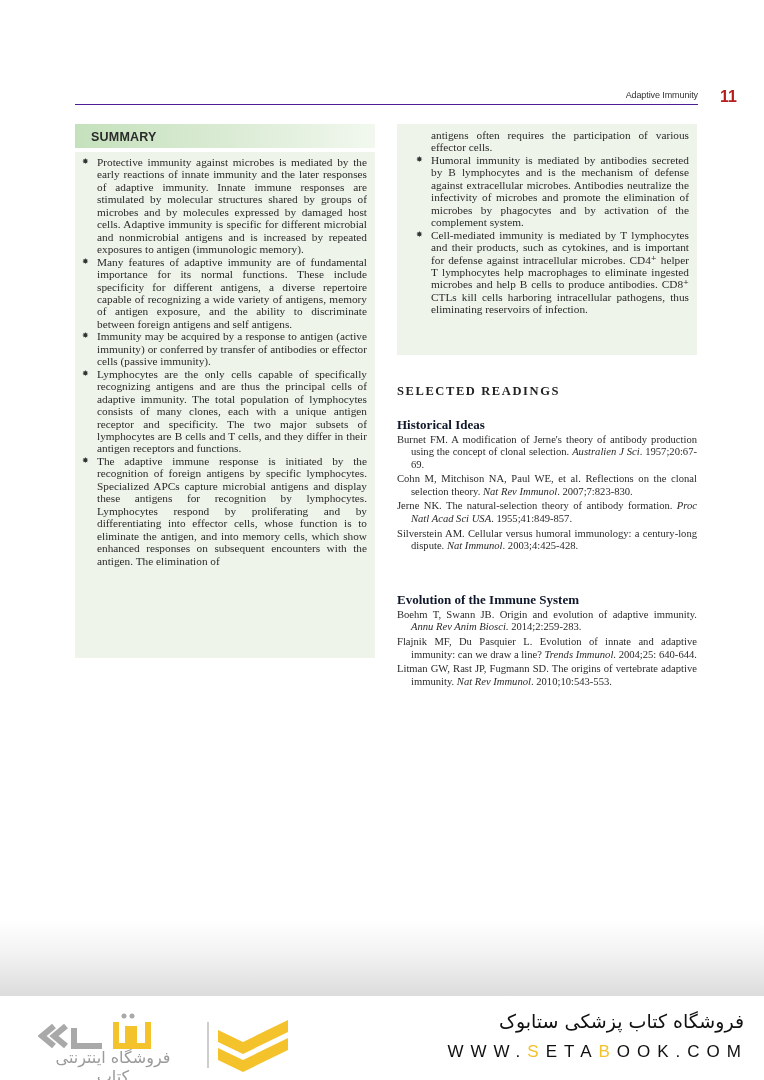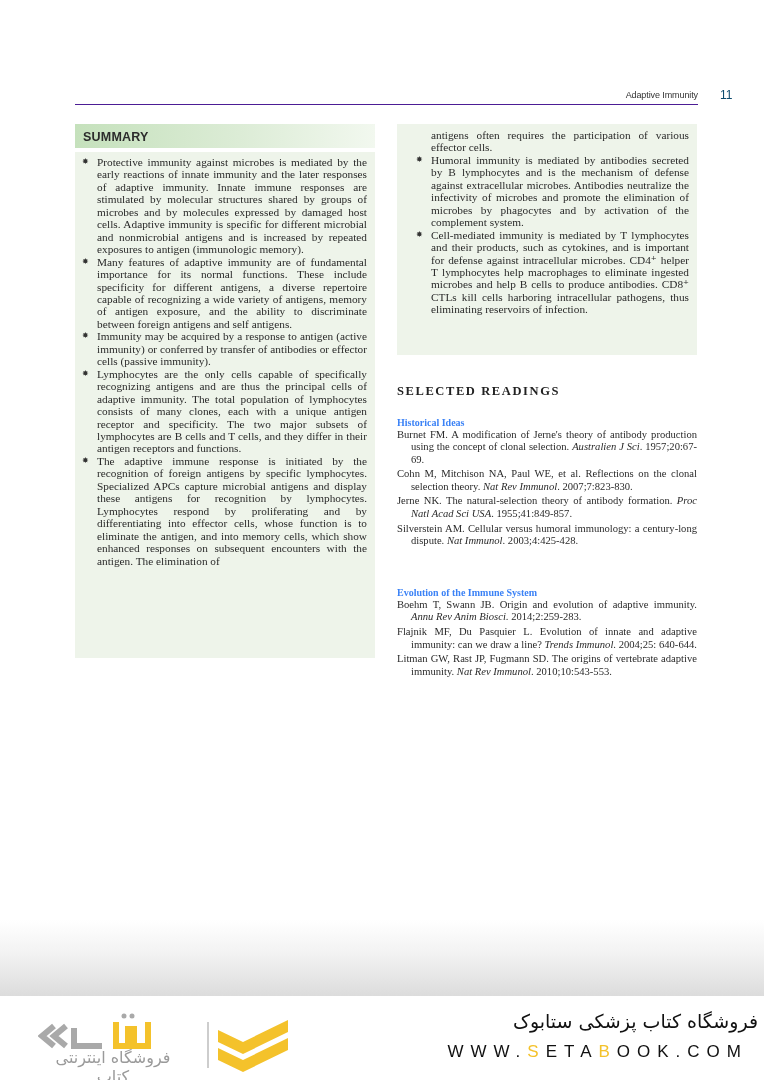--- a/index.html
+++ b/index.html
@@ -13,31 +13,31 @@
     border-bottom: 1px solid #4c1d95;
   }
   .running-title {
     position: absolute; right: 0; top: 4px;
     font-family: "Liberation Sans", "DejaVu Sans", sans-serif;
     font-size: 9px; color: #333; letter-spacing: -0.1px;
   }
   .page-number {
     position: absolute; left: 720px; top: 88px;
     font-family: "Liberation Sans", "DejaVu Sans", sans-serif;
-    font-size: 12px; font-weight: normal; color: #0c4a6e;
+    font-size: 16px; font-weight: bold; color: #b91c1c;
   }
   .summary-left {
     position: absolute; left: 75px; top: 124px; width: 300px; height: 534px;
   }
   .summary-head {
     height: 24px;
     background: linear-gradient(to right, #c5e1bc 0%, #dcecd6 55%, #f2f8ef 100%);
     font-family: "Liberation Sans", "DejaVu Sans", sans-serif;
     font-weight: bold; font-size: 12.5px; color: #2b2b2b;
-    padding-left: 8px; line-height: 26px; letter-spacing: 0.2px;
+    padding-left: 16px; line-height: 26px; letter-spacing: 0.2px;
   }
   .summary-body-left {
     position: absolute; top: 28px; left: 0; width: 300px; bottom: 0;
     background: #eef4ea;
   }
   .summary-right {
     position: absolute; left: 397px; top: 124px; width: 300px; height: 231px;
     background: #eef4ea;
   }
   ul.bullets { list-style: none; margin: 0; padding: 0; }
@@ -53,38 +53,38 @@
   }
   .cont-para { margin: 0; }
   .readings {
     position: absolute; left: 397px; top: 384px; width: 300px;
   }
   .readings-title {
     font-size: 12.5px; letter-spacing: 1.6px; font-weight: bold; color: #222;
     margin: 0 0 18px 0;
   }
   .sub-head {
-    font-size: 10px; font-weight: bold; color: #3b82f6; margin: 0 0 1px 0;
+    font-size: 13px; font-weight: bold; color: #0f172a; margin: 0 0 1px 0;
   }
   .ref {
     font-size: 10.6px; line-height: 12.3px; text-align: justify;
     padding-left: 14px; text-indent: -14px; margin: 0 0 2.5px 0; color: #2a2a2a;
   }
   .ref i { font-style: italic; }
   .group2 { margin-top: 40px; }
   .bottom-shade {
     position: absolute; left: 0; top: 920px; width: 764px; height: 76px;
     background: linear-gradient(to bottom, rgba(255,255,255,0) 0%, #f2f2f2 45%, #dcdcdc 100%);
   }
   .footer {
     position: absolute; left: 0; top: 996px; width: 764px; height: 84px; background: #fff;
   }
   .logo-wrap { position: absolute; left: 38px; top: 14px; width: 260px; height: 62px; }
   .persian-tagline {
-    position: absolute; right: 6px; top: 14px;
+    position: absolute; right: 20px; top: 14px;
     font-family: "DejaVu Sans", sans-serif; font-size: 19px; color: #111; direction: rtl;
   }
   .site-url {
     position: absolute; right: 16px; top: 46px;
     font-family: "Liberation Sans", "DejaVu Sans", sans-serif;
     font-size: 17px; letter-spacing: 7px; color: #111;
   }
   .site-url .accent { color: #f4c22b; }
   .logo-sub {
     position: absolute; left: 0; top: 38px; width: 150px;

